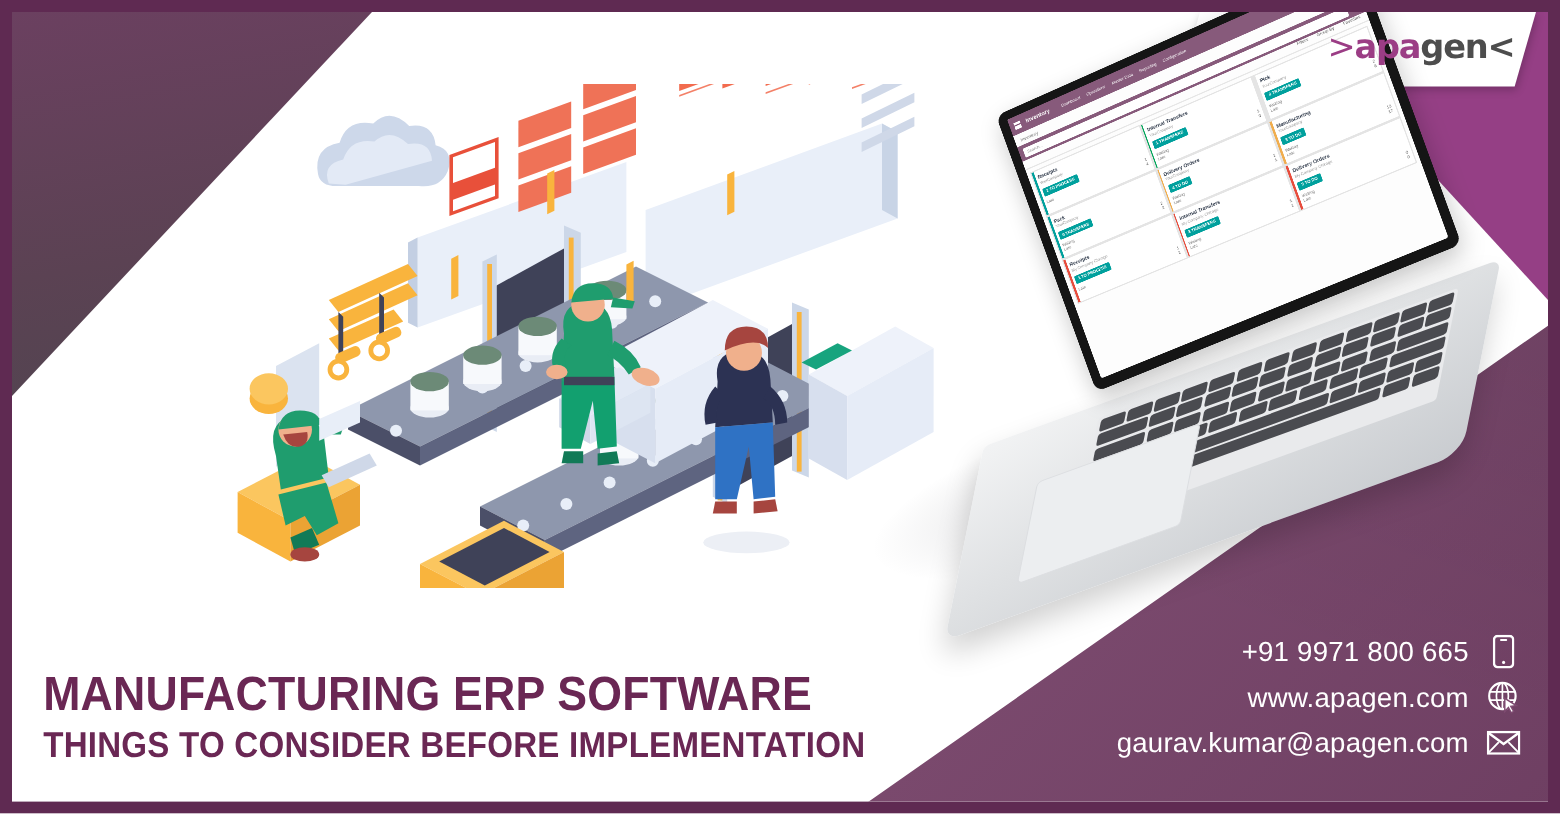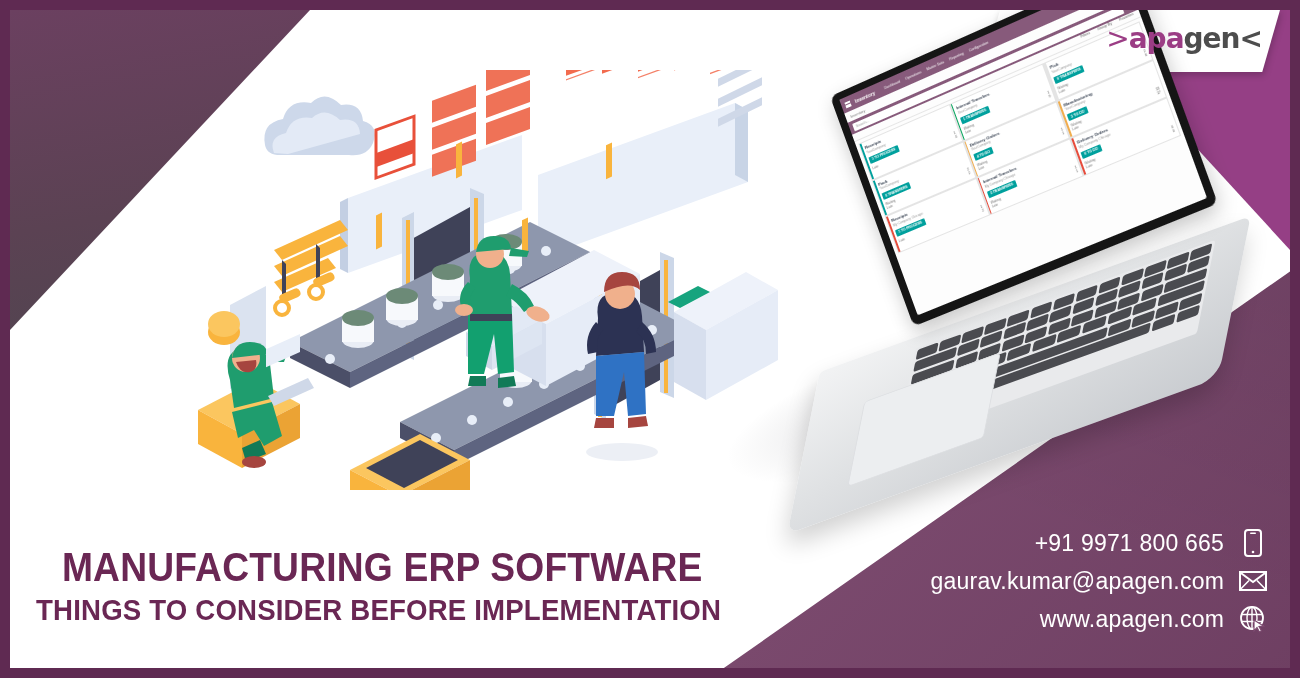--- a/index.html
+++ b/index.html
@@ -68,23 +68,22 @@
     white-space:nowrap;
     z-index:6;
     font-family:"DejaVu Sans", sans-serif;
   }
   .logo .brk { color:#9b3d85; font-weight:400; }
   .logo .apa { color:#9b3d85; }
   .logo .gen { color:#4d4d4d; }
 
   
   .headline-block {
-    position:absolute; left:26px; bottom:40px;
+    position:absolute; left:26px; bottom:28px;
     z-index:7;
-    text-align:center;
   }
   .headline {
     color:#6a2754;
     font-size:40px;
     font-weight:700;
     letter-spacing:.2px;
     line-height:1.05;
     transform:scaleX(.93);
     transform-origin:left center;
     white-space:nowrap;
@@ -786,36 +785,36 @@
         <span class="contact-txt">+91 9971 800 665</span>
         <span class="contact-ico">
           <svg width="18" height="28" viewBox="0 0 18 28">
               <rect x="1" y="1" width="16" height="26" rx="3" fill="none" stroke="#fff" stroke-width="2"></rect>
               <rect x="6" y="3.5" width="6" height="1.6" rx=".8" fill="#fff"></rect>
               <circle cx="9" cy="23" r="1.3" fill="#fff"></circle>
             </svg>
         </span>
       </div>
       <div class="contact-row">
-        <span class="contact-txt">gaurav.kumar@apagen.com</span>
-        <span class="contact-ico">
-          <svg width="28" height="20" viewBox="0 0 28 20">
-              <rect x="1" y="1" width="26" height="18" fill="none" stroke="#fff" stroke-width="2"></rect>
-              <path d="M1.5 1.8 L14 11 L26.5 1.8" fill="none" stroke="#fff" stroke-width="2"></path>
-              <path d="M1.5 18.2 L10 9.5 M26.5 18.2 L18 9.5" fill="none" stroke="#fff" stroke-width="1.6"></path>
-            </svg>
-        </span>
-      </div>
-      <div class="contact-row">
         <span class="contact-txt">www.apagen.com</span>
         <span class="contact-ico">
           <svg width="28" height="28" viewBox="0 0 28 28">
             <circle cx="13" cy="13" r="11" fill="none" stroke="#fff" stroke-width="1.8"></circle>
             <ellipse cx="13" cy="13" rx="5" ry="11" fill="none" stroke="#fff" stroke-width="1.4"></ellipse>
             <path d="M2.4 9.5 H23.6 M2.4 16.5 H23.6 M13 2 V24" fill="none" stroke="#fff" stroke-width="1.4"></path>
             <path d="M15 15 L15 26 L18 22.6 L20.4 27 L22.4 25.8 L20 21.6 L24.6 21z" fill="#fff" stroke="#7d4a70" stroke-width="1.2"></path>
           </svg>
         </span>
       </div>
+      <div class="contact-row">
+        <span class="contact-txt">gaurav.kumar@apagen.com</span>
+        <span class="contact-ico">
+          <svg width="28" height="20" viewBox="0 0 28 20">
+              <rect x="1" y="1" width="26" height="18" fill="none" stroke="#fff" stroke-width="2"></rect>
+              <path d="M1.5 1.8 L14 11 L26.5 1.8" fill="none" stroke="#fff" stroke-width="2"></path>
+              <path d="M1.5 18.2 L10 9.5 M26.5 18.2 L18 9.5" fill="none" stroke="#fff" stroke-width="1.6"></path>
+            </svg>
+        </span>
+      </div>
     </div>
 
   </div>
 </div>
 
 </body></html>

